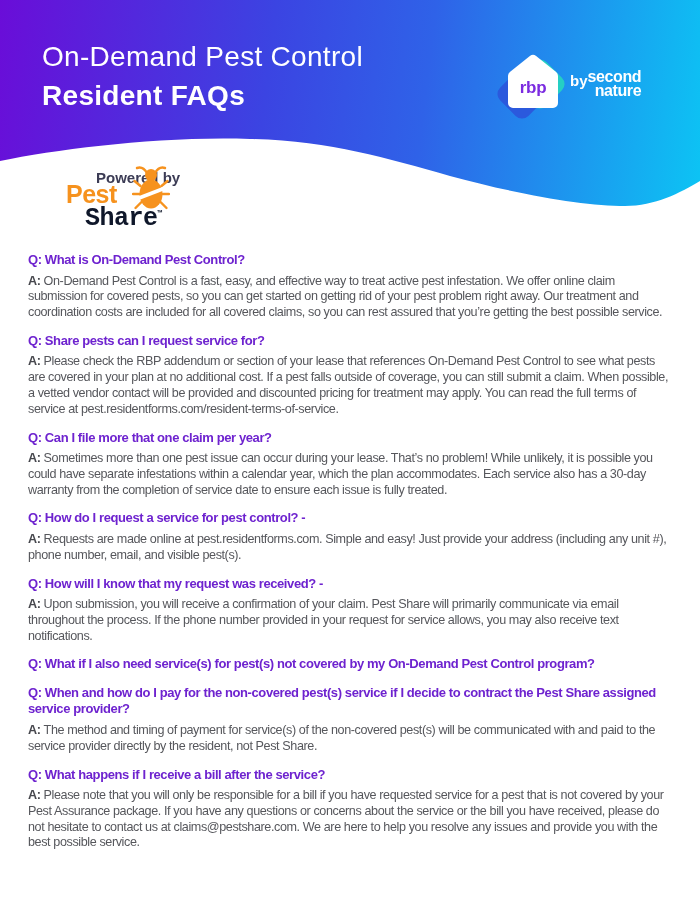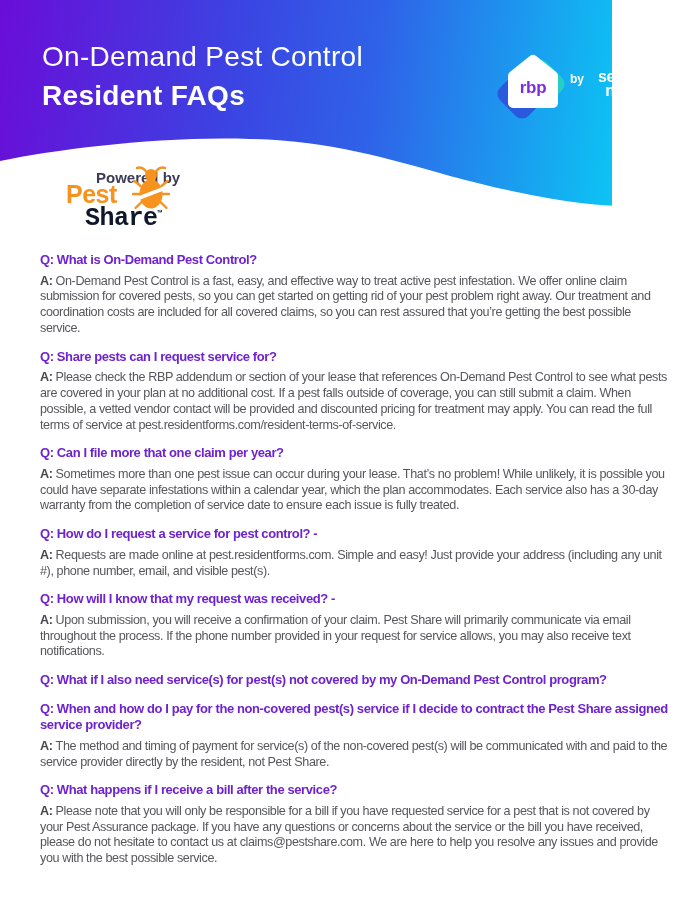--- a/index.html
+++ b/index.html
@@ -3,54 +3,54 @@
 <meta charset="utf-8">
 <style>
   html,body { margin:0; padding:0; background:#ffffff; }
   .page {
     position:relative; width:700px; height:906px; background:#ffffff;
     overflow:hidden; font-family:"Liberation Sans", sans-serif;
   }
 
   
   .header {
-    position:relative; width:612px; height:228px;
+    position:relative; width:700px; height:228px;
     background:linear-gradient(97deg, #6a0dd8 0%, #3b44e2 38%, #2f62e8 60%, #0cc5f4 100%);
   }
   .wave { position:absolute; left:0; bottom:0; width:700px; height:96px; display:block; }
 
   .titles { position:absolute; left:42px; top:40px; color:#ffffff; z-index:3; }
   .title-1 { font-size:28px; font-weight:500; letter-spacing:0.3px; line-height:34px; }
   .title-2 { font-size:28px; font-weight:800; letter-spacing:0.3px; line-height:34px; margin-top:5px; }
 
   
   .rbp-logo { position:absolute; left:504px; top:52px; width:60px; height:66px; z-index:3; }
   .diamond { position:absolute; width:40px; height:40px; border-radius:9px; transform:rotate(45deg); }
   .diamond.teal { background:#25cfc4; left:16px; top:12px; }
   .diamond.blue { background:#2b59dd; left:-2px; top:22px; }
   .house-svg { position:absolute; left:3px; top:2px; }
   .rbp-text {
     position:absolute; left:3px; top:26px; width:52px; text-align:center;
     color:#7b2be0; font-size:17px; font-weight:800; letter-spacing:-0.3px;
   }
   .sn-block { position:absolute; left:570px; top:70px; display:flex; color:#ffffff; z-index:3; }
-  .sn-by { font-size:12px; font-weight:600; margin-top:2px; margin-right:14px; }
+  .sn-by { font-size:15px; font-weight:600; margin-top:2px; margin-right:0; }
   .sn-stack { display:flex; flex-direction:column; text-align:right; font-weight:700;
               font-size:16px; line-height:13.5px; letter-spacing:-0.4px; }
 
   
   .powered { position:absolute; left:66px; top:169px; z-index:4; width:150px; height:70px; }
   .powered-label { position:absolute; left:2px; top:0; font-size:15px; font-weight:600; color:#3c3c55;margin-left:28px; }
   .ps-word1 { position:absolute; left:0; top:11px; color:#f6921e; font-size:25px; font-weight:800; letter-spacing:-0.5px; }
   .ps-word2 { position:absolute; left:19px; top:35px; color:#0f172a; font-size:25px; font-weight:800; letter-spacing:-0.5px;font-family:Liberation Mono, monospace; }
   .ps-tm { font-size:8px; vertical-align:super; font-weight:700; }
   .bug-svg { position:absolute; left:66px; top:-6px; }
 
   
-  .content { position:relative; padding:24px 28px 0 40px; }
+  .content { position:relative; padding:24px 28px 0 28px; }
   .faq-item { margin-bottom:12px; }
   .faq-q { color:#6e23cf; font-weight:700; font-size:13px; letter-spacing:-0.4px;
            line-height:1.27; margin:0 0 5px 0; }
   .faq-a { color:#56575c; font-size:12.6px; letter-spacing:-0.4px; line-height:15.8px; }
   .a-prefix { font-weight:700; color:#46474d; }
 </style>
 </head>
 <body>
 
 <div class="page">

